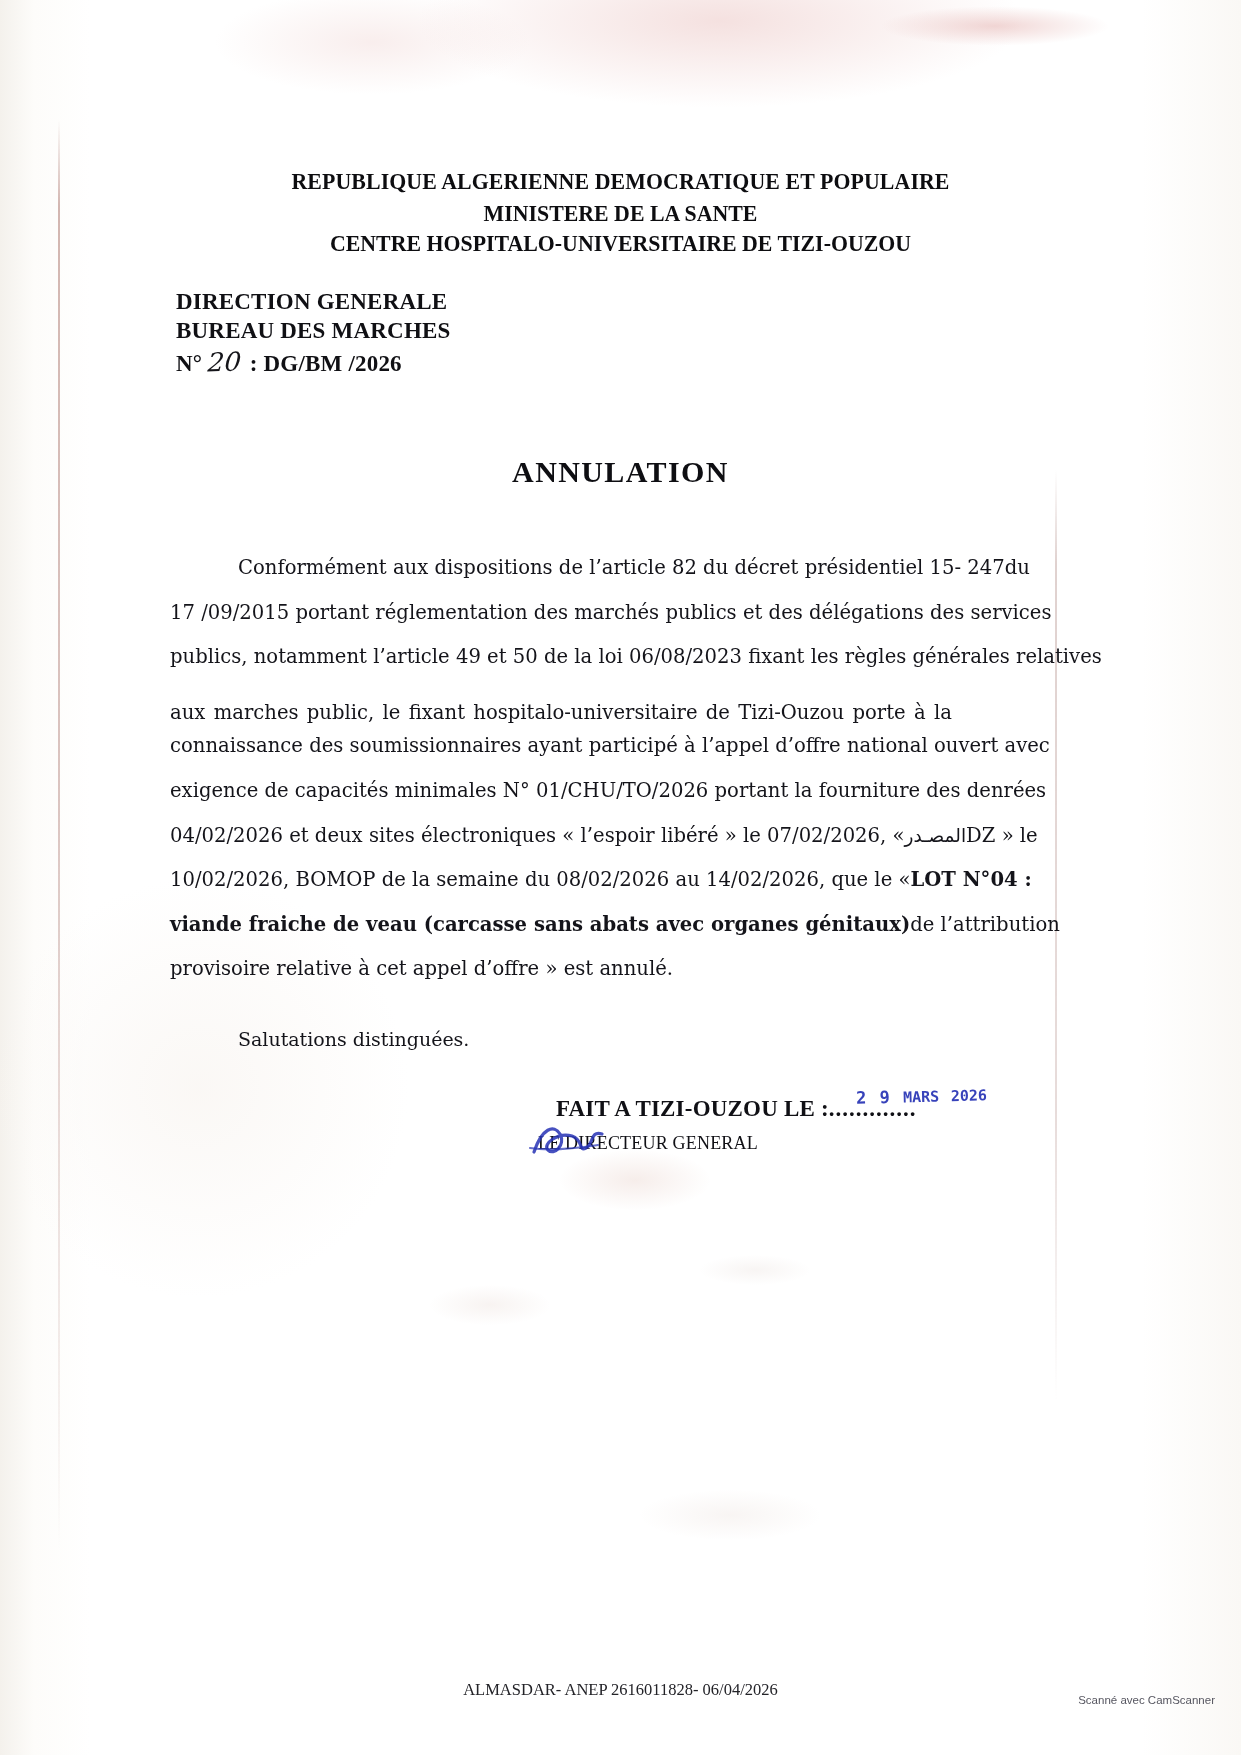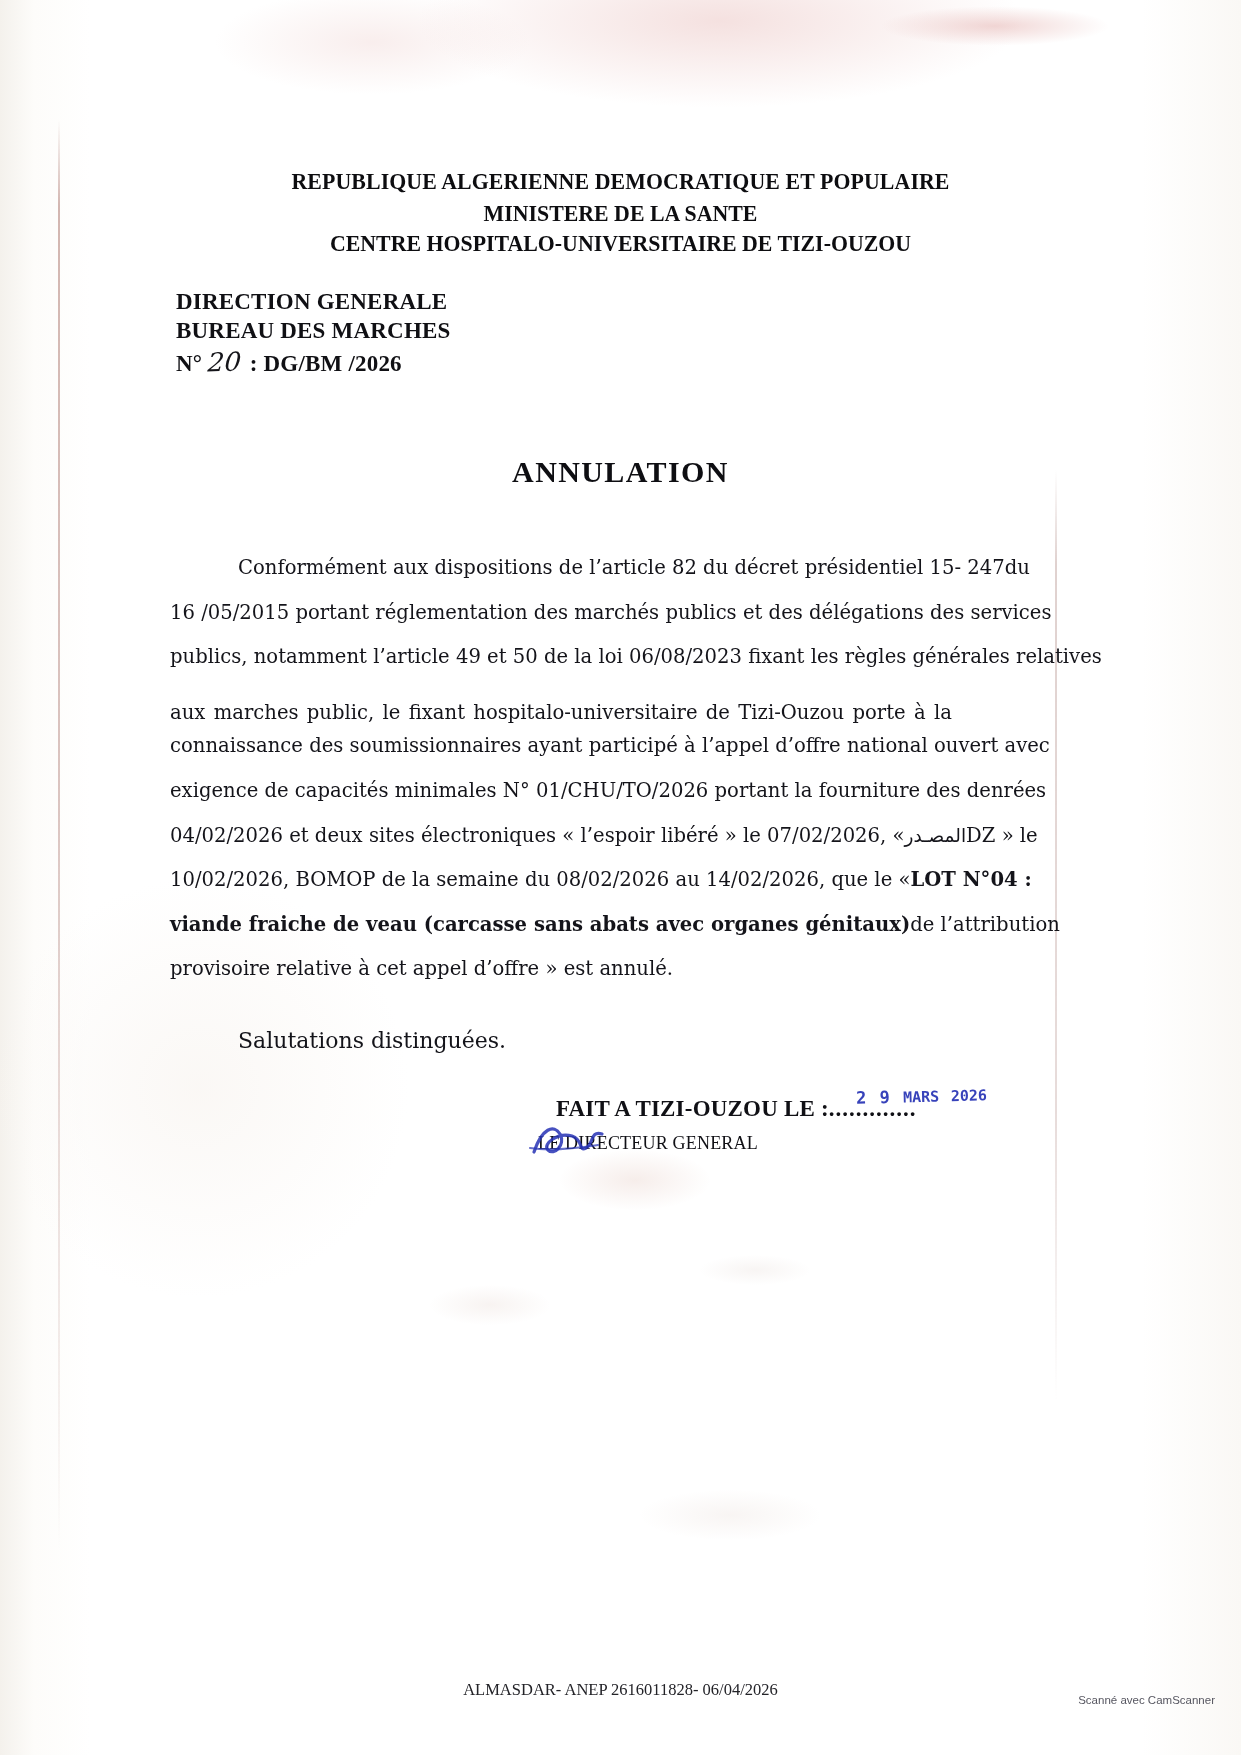--- a/index.html
+++ b/index.html
@@ -83,21 +83,21 @@
   .ln span.w{display:inline-block;}
   .ln.indent{padding-left:68px;}
   .b{font-weight:bold;}
   .ar{
     font-family:"DejaVu Sans","Liberation Sans",sans-serif;
     direction:rtl;unicode-bidi:isolate;font-size:18.5px;
   }
   .salut{
     position:absolute;left:238px;top:1028px;
     font-family:"DejaVu Serif","Liberation Serif",serif;
-    font-size:22px;color:#14141a;
+    font-size:19px;color:#14141a;
   }
 
   .sign1{
     position:absolute;left:556px;top:1096px;
     font-size:23px;font-weight:bold;color:#101015;letter-spacing:.2px;
   }
   .sign2{
     position:absolute;left:538px;top:1133px;
     font-size:18px;font-weight:normal;color:#101015;letter-spacing:.2px;
   }
@@ -154,21 +154,21 @@
   <div class="blk blk3">
     <span>N°</span>
     <span class="hand-num">20</span>
     <span>: DG/BM /2026</span>
   </div>
 
   <div class="title">ANNULATION</div>
 
   <div class="body-wrap" id="body-wrap">
       <div class="ln indent free"><span class="w">Conformément aux dispositions de l’article 82  du décret présidentiel 15- 247du</span></div>
-      <div class="ln free"><span class="w">16 /05/2015 portant réglementation des marchés publics et des délégations des services</span></div>
+      <div class="ln free"><span class="w">17 /09/2015 portant réglementation des marchés publics et des délégations des services</span></div>
       <div class="ln free"><span class="w">publics, notamment  l’article  49 et 50  de la loi 06/08/2023  fixant les règles générales relatives</span></div>
       <div class="ln">
         <span class="w">aux</span>
         <span class="w">marches</span>
         <span class="w">public,</span>
         <span class="w">le</span>
         <span class="w">fixant</span>
         <span class="w">hospitalo-universitaire</span>
         <span class="w">de</span>
         <span class="w">Tizi-Ouzou</span>

